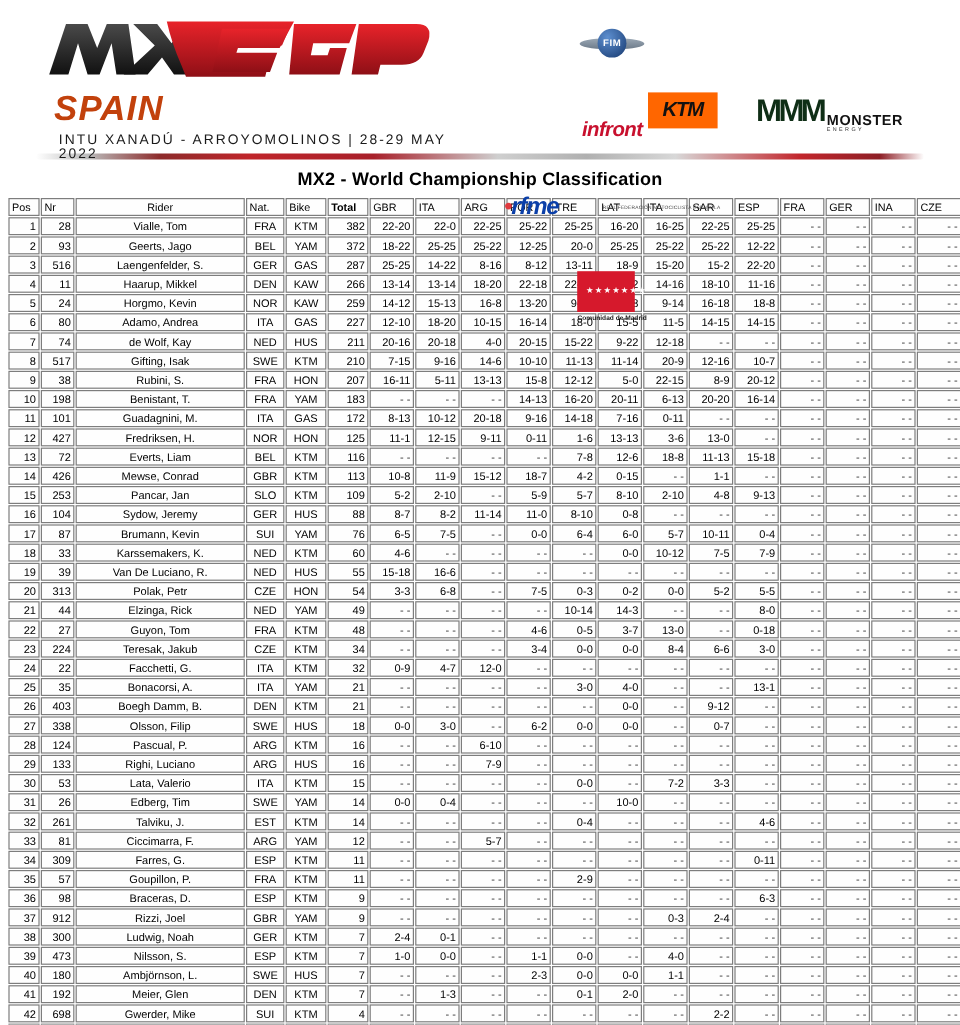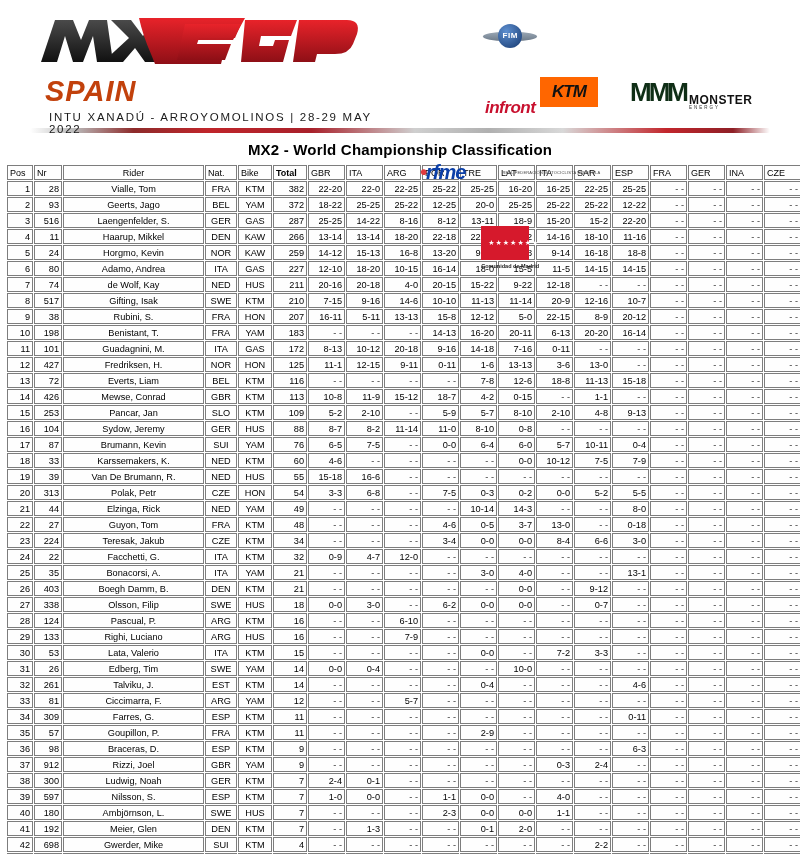--- a/index.html
+++ b/index.html
@@ -568,21 +568,21 @@
             <td class="c-rnd">7-5</td>
             <td class="c-rnd">7-9</td>
             <td class="c-rnd dash">- -</td>
             <td class="c-rnd dash">- -</td>
             <td class="c-rnd dash">- -</td>
             <td class="c-rnd dash">- -</td>
           </tr>
           <tr>
             <td class="c-pos">19</td>
             <td class="c-nr">39</td>
-            <td class="c-rider">Van De Brumann, R.</td>
+            <td class="c-rider">Van De Luciano, R.</td>
             <td class="c-nat">NED</td>
             <td class="c-bike">HUS</td>
             <td class="c-total">55</td>
             <td class="c-rnd">15-18</td>
             <td class="c-rnd">16-6</td>
             <td class="c-rnd dash">- -</td>
             <td class="c-rnd dash">- -</td>
             <td class="c-rnd dash">- -</td>
             <td class="c-rnd dash">- -</td>
             <td class="c-rnd dash">- -</td>
@@ -987,21 +987,21 @@
             <td class="c-rnd dash">- -</td>
             <td class="c-rnd dash">- -</td>
             <td class="c-rnd dash">- -</td>
             <td class="c-rnd dash">- -</td>
             <td class="c-rnd dash">- -</td>
             <td class="c-rnd dash">- -</td>
             <td class="c-rnd dash">- -</td>
           </tr>
           <tr>
             <td class="c-pos">39</td>
-            <td class="c-nr">597</td>
+            <td class="c-nr">473</td>
             <td class="c-rider">Nilsson, S.</td>
             <td class="c-nat">ESP</td>
             <td class="c-bike">KTM</td>
             <td class="c-total">7</td>
             <td class="c-rnd">1-0</td>
             <td class="c-rnd">0-0</td>
             <td class="c-rnd dash">- -</td>
             <td class="c-rnd">1-1</td>
             <td class="c-rnd">0-0</td>
             <td class="c-rnd dash">- -</td>

